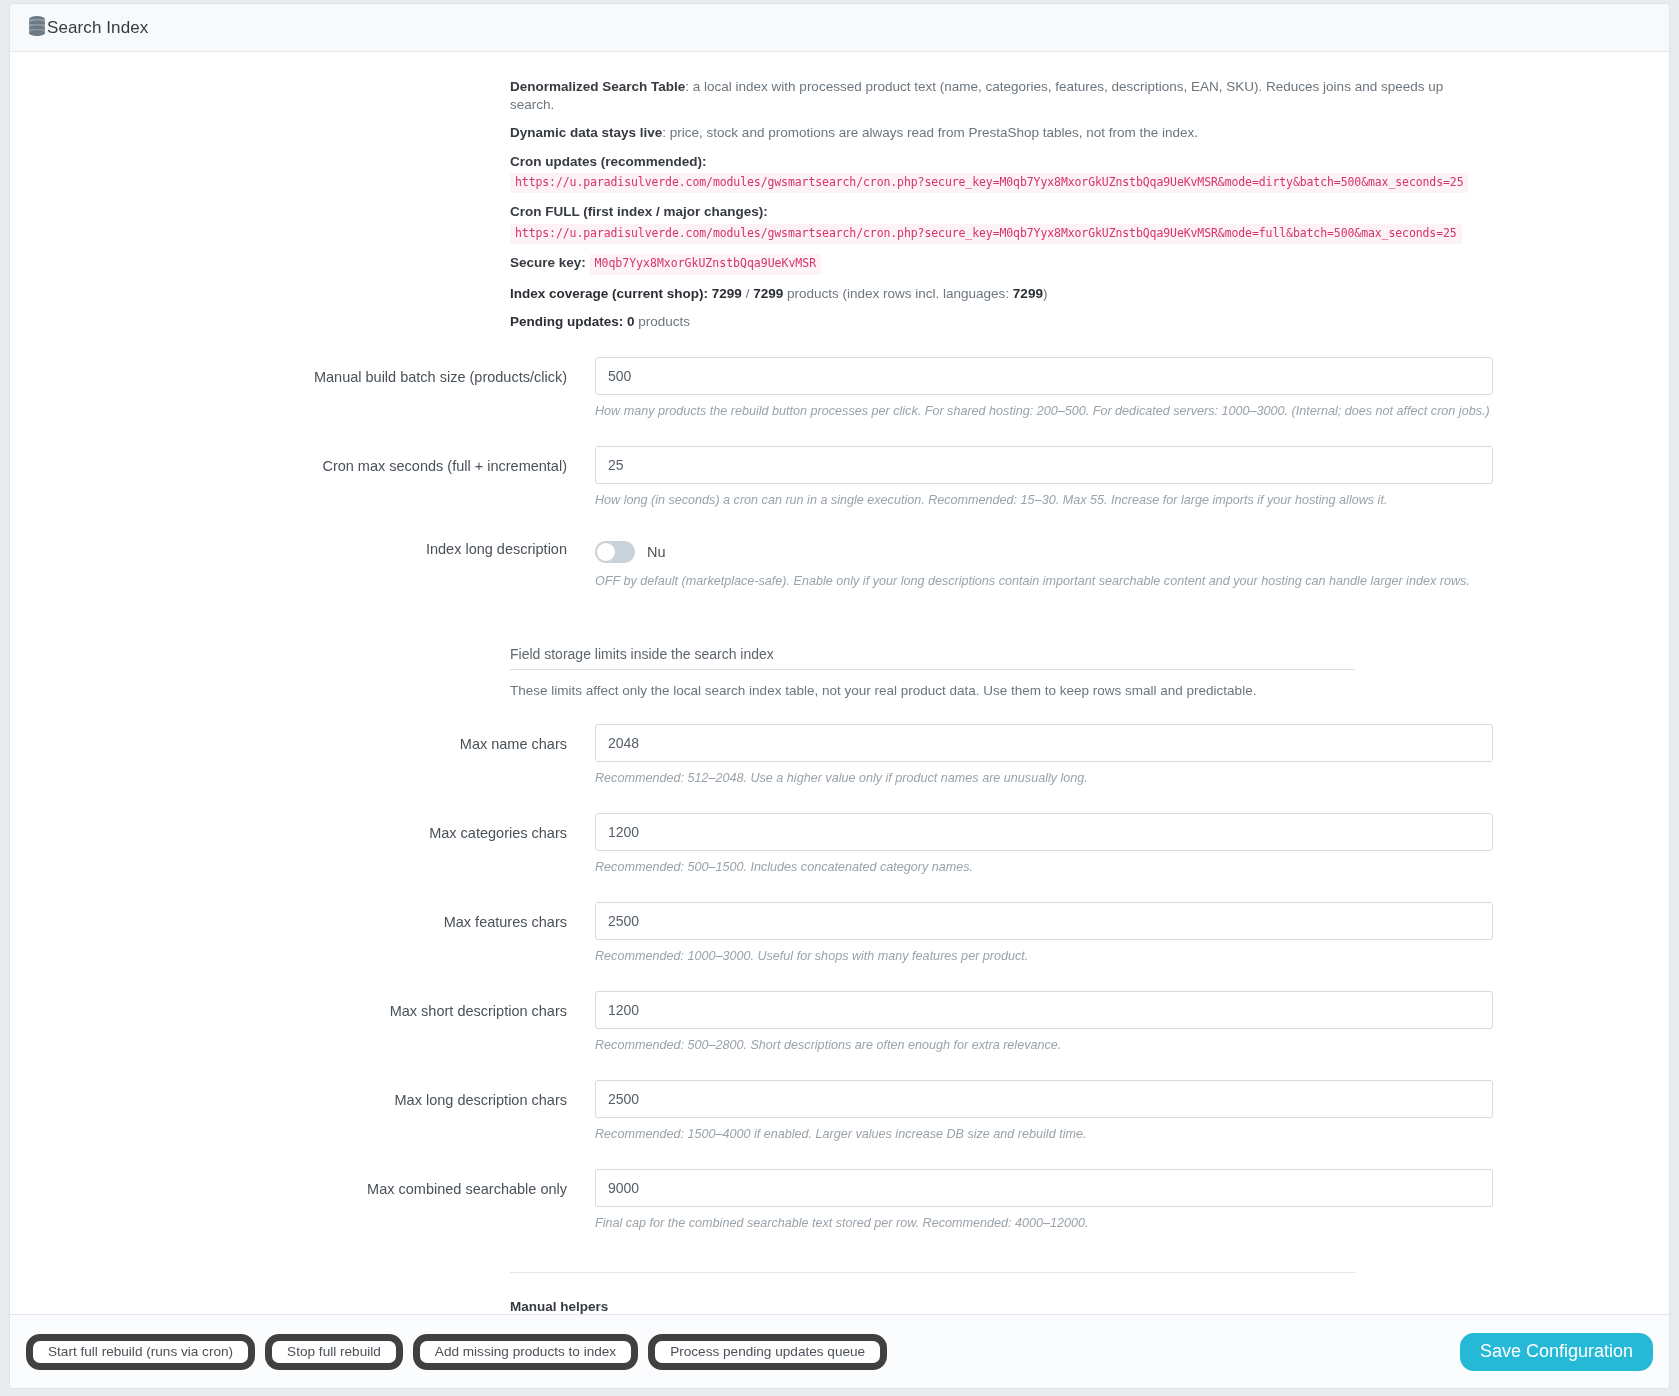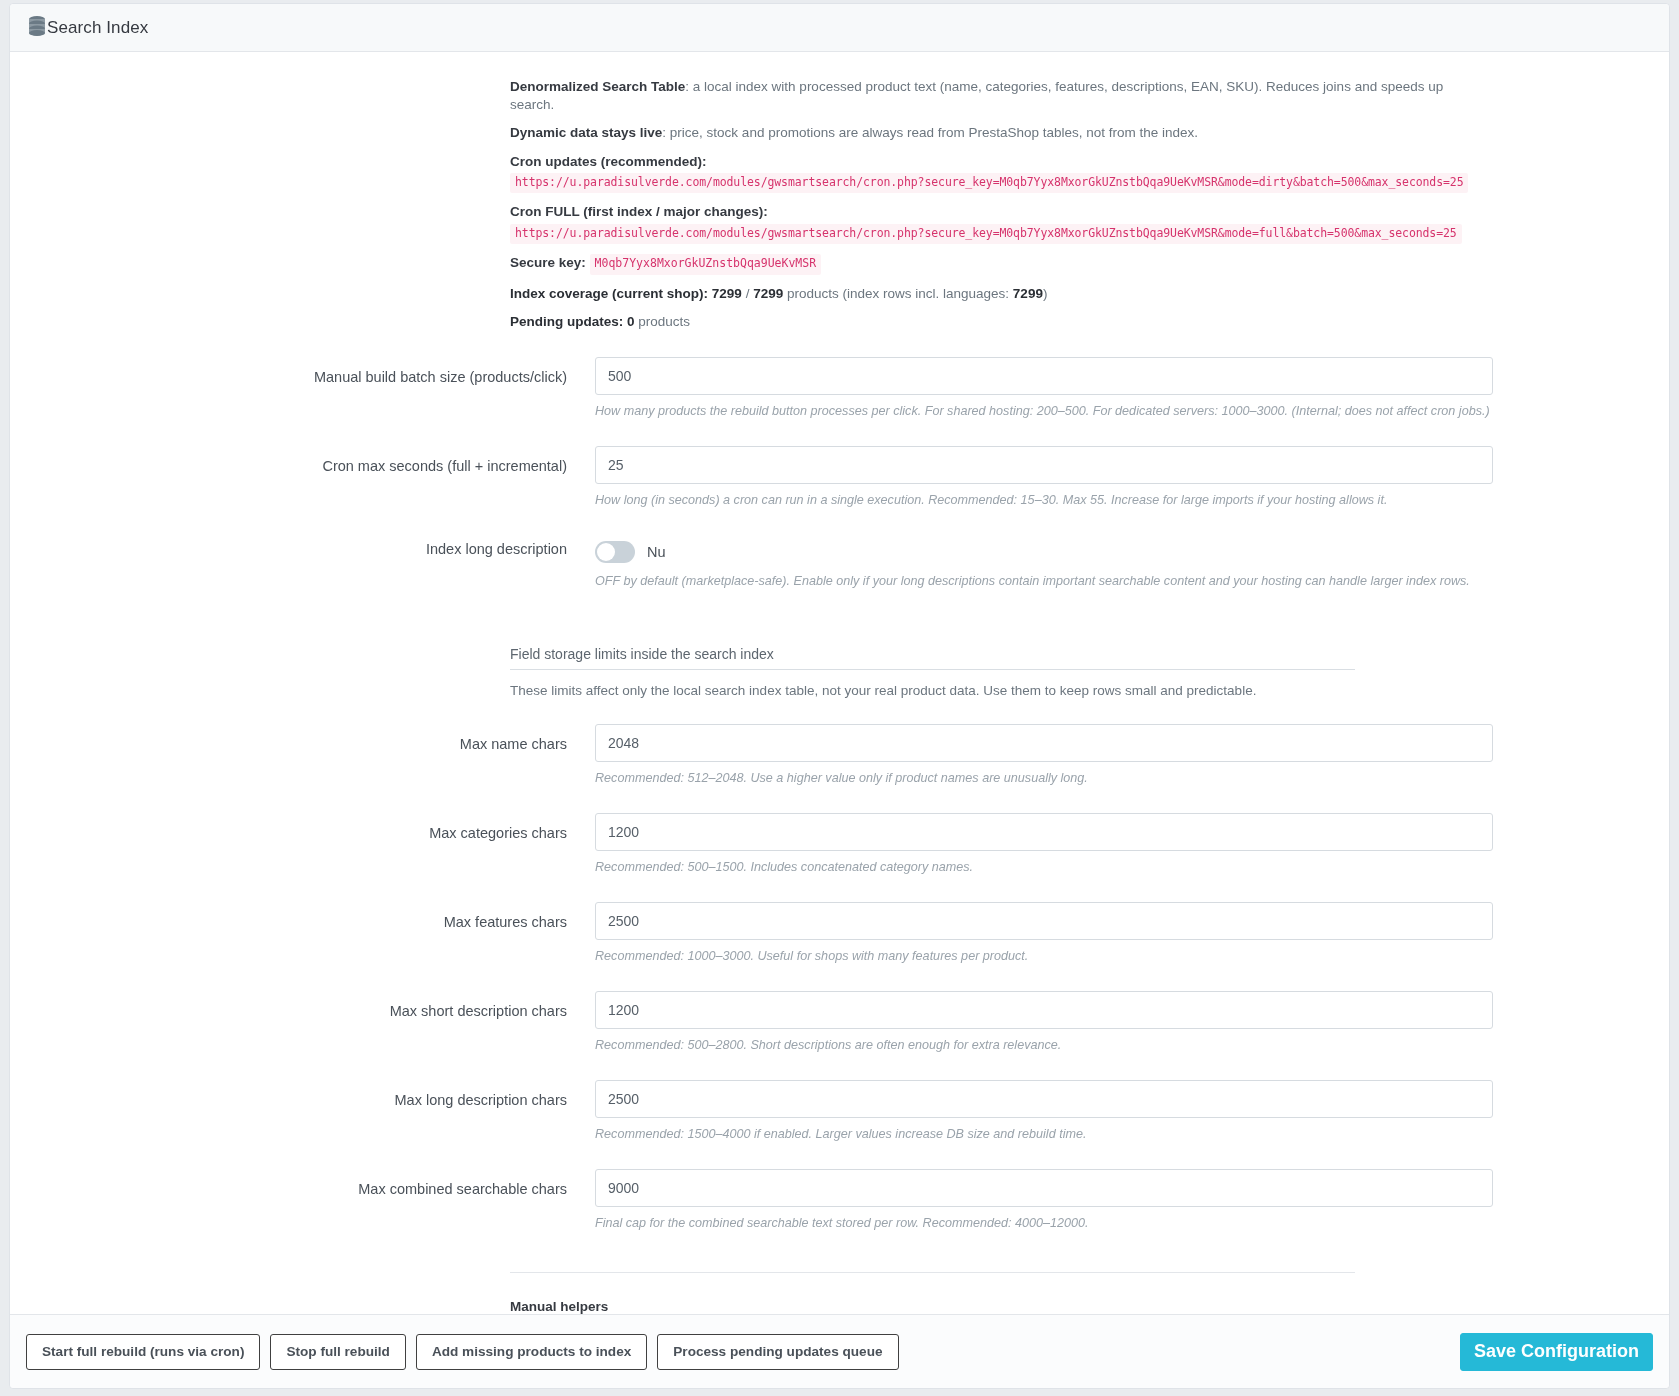--- a/index.html
+++ b/index.html
@@ -172,29 +172,28 @@
     background: #fbfcfd;
     border-radius: 0 0 4px 4px;
     display: flex;
     align-items: center;
     padding: 0 16px;
     gap: 10px;
   }
   .btn {
     height: 36px;
     padding: 0 15px;
-    border: 1px solid #404040;
+    border: 7px solid #404040;
     background: #ffffff;
     color: #4a5159;
     font-size: 13.6px;
-    border-radius: 3px;
+    border-radius: 14px;
     cursor: pointer;
     font-family: "Liberation Sans", sans-serif;
     white-space: nowrap;
-    font-weight: bold;
   }
   .btn-primary {
     margin-left: auto;
     background: #25b9d7;
     border-color: #25b9d7;
     color: #ffffff;
     height: 38px;
     padding: 0 13px;
     font-size: 18px;
   }
@@ -327,21 +326,21 @@
 
     <div class="form-row">
       <div class="form-label">Max long description chars</div>
       <div class="form-control-wrap">
         <input class="text-input" type="text" value="2500" style="">
         <div class="help-text">Recommended: 1500–4000 if enabled. Larger values increase DB size and rebuild time.</div>
       </div>
     </div>
 
     <div class="form-row">
-      <div class="form-label">Max combined searchable chars</div>
+      <div class="form-label">Max combined searchable only</div>
       <div class="form-control-wrap">
         <input class="text-input" type="text" value="9000" style="">
         <div class="help-text">Final cap for the combined searchable text stored per row. Recommended: 4000–12000.</div>
       </div>
     </div>
 
     <div class="helpers">
       <div class="helpers-title">Manual helpers</div>
 
     </div>

